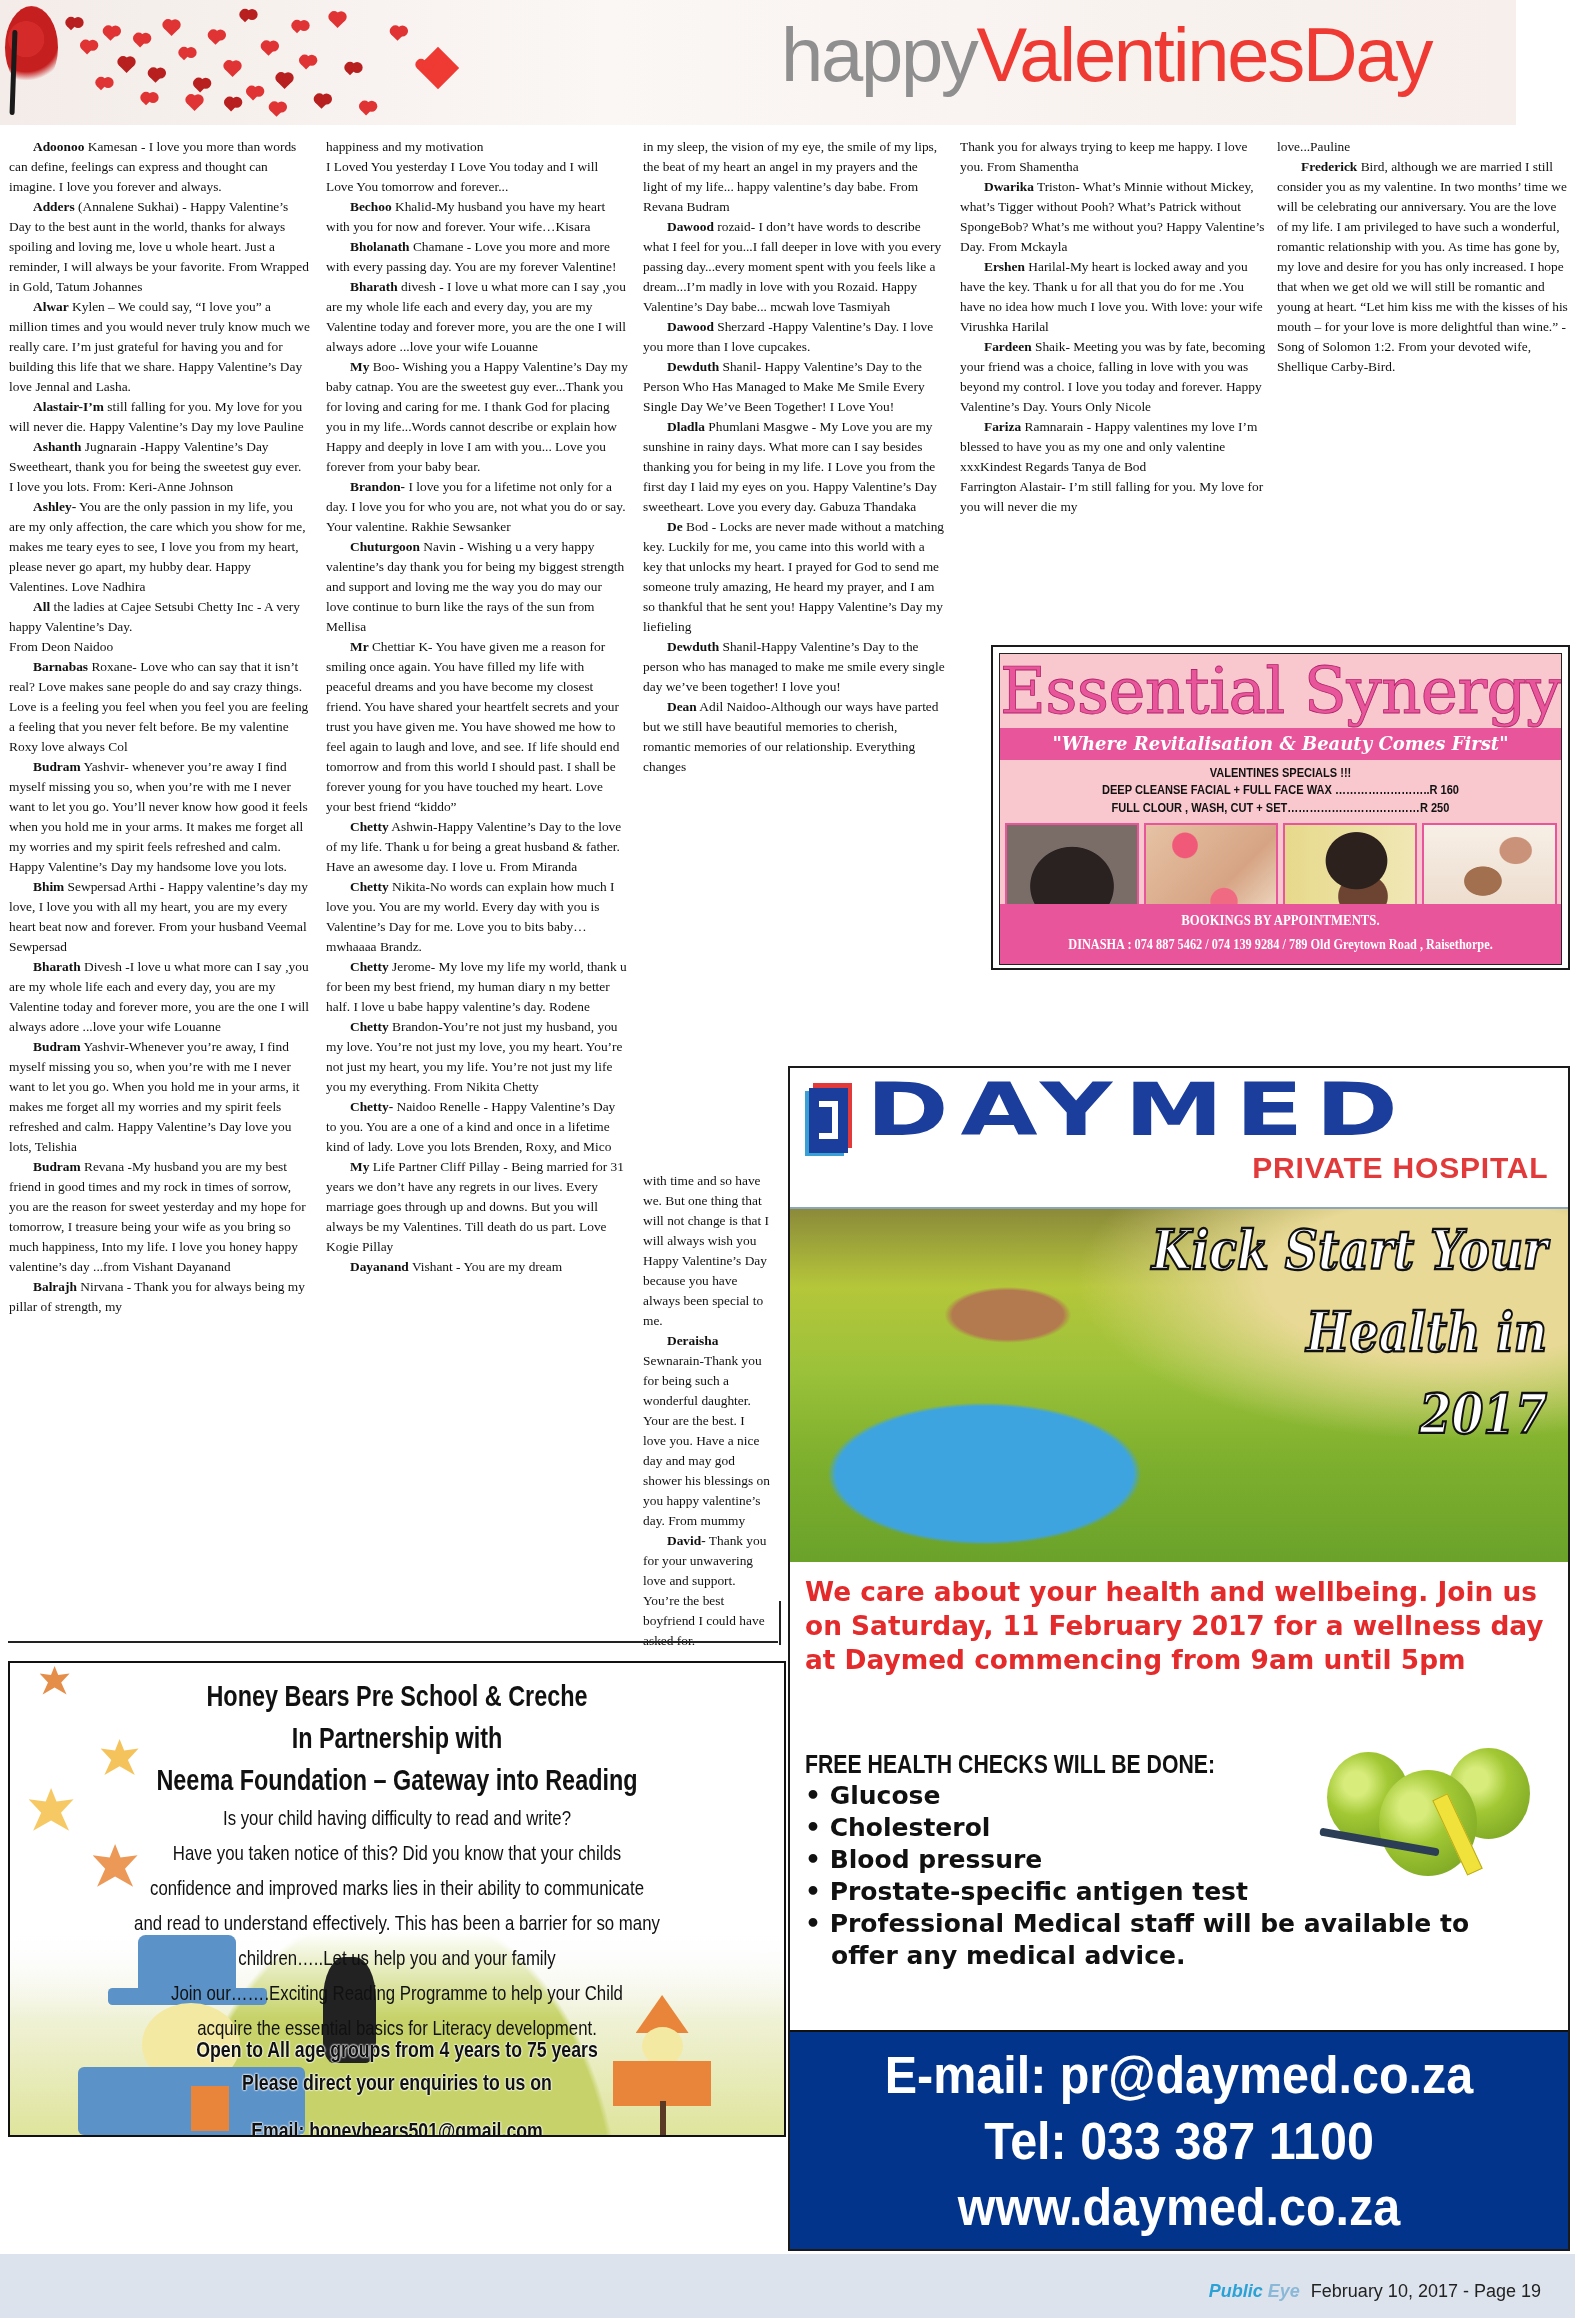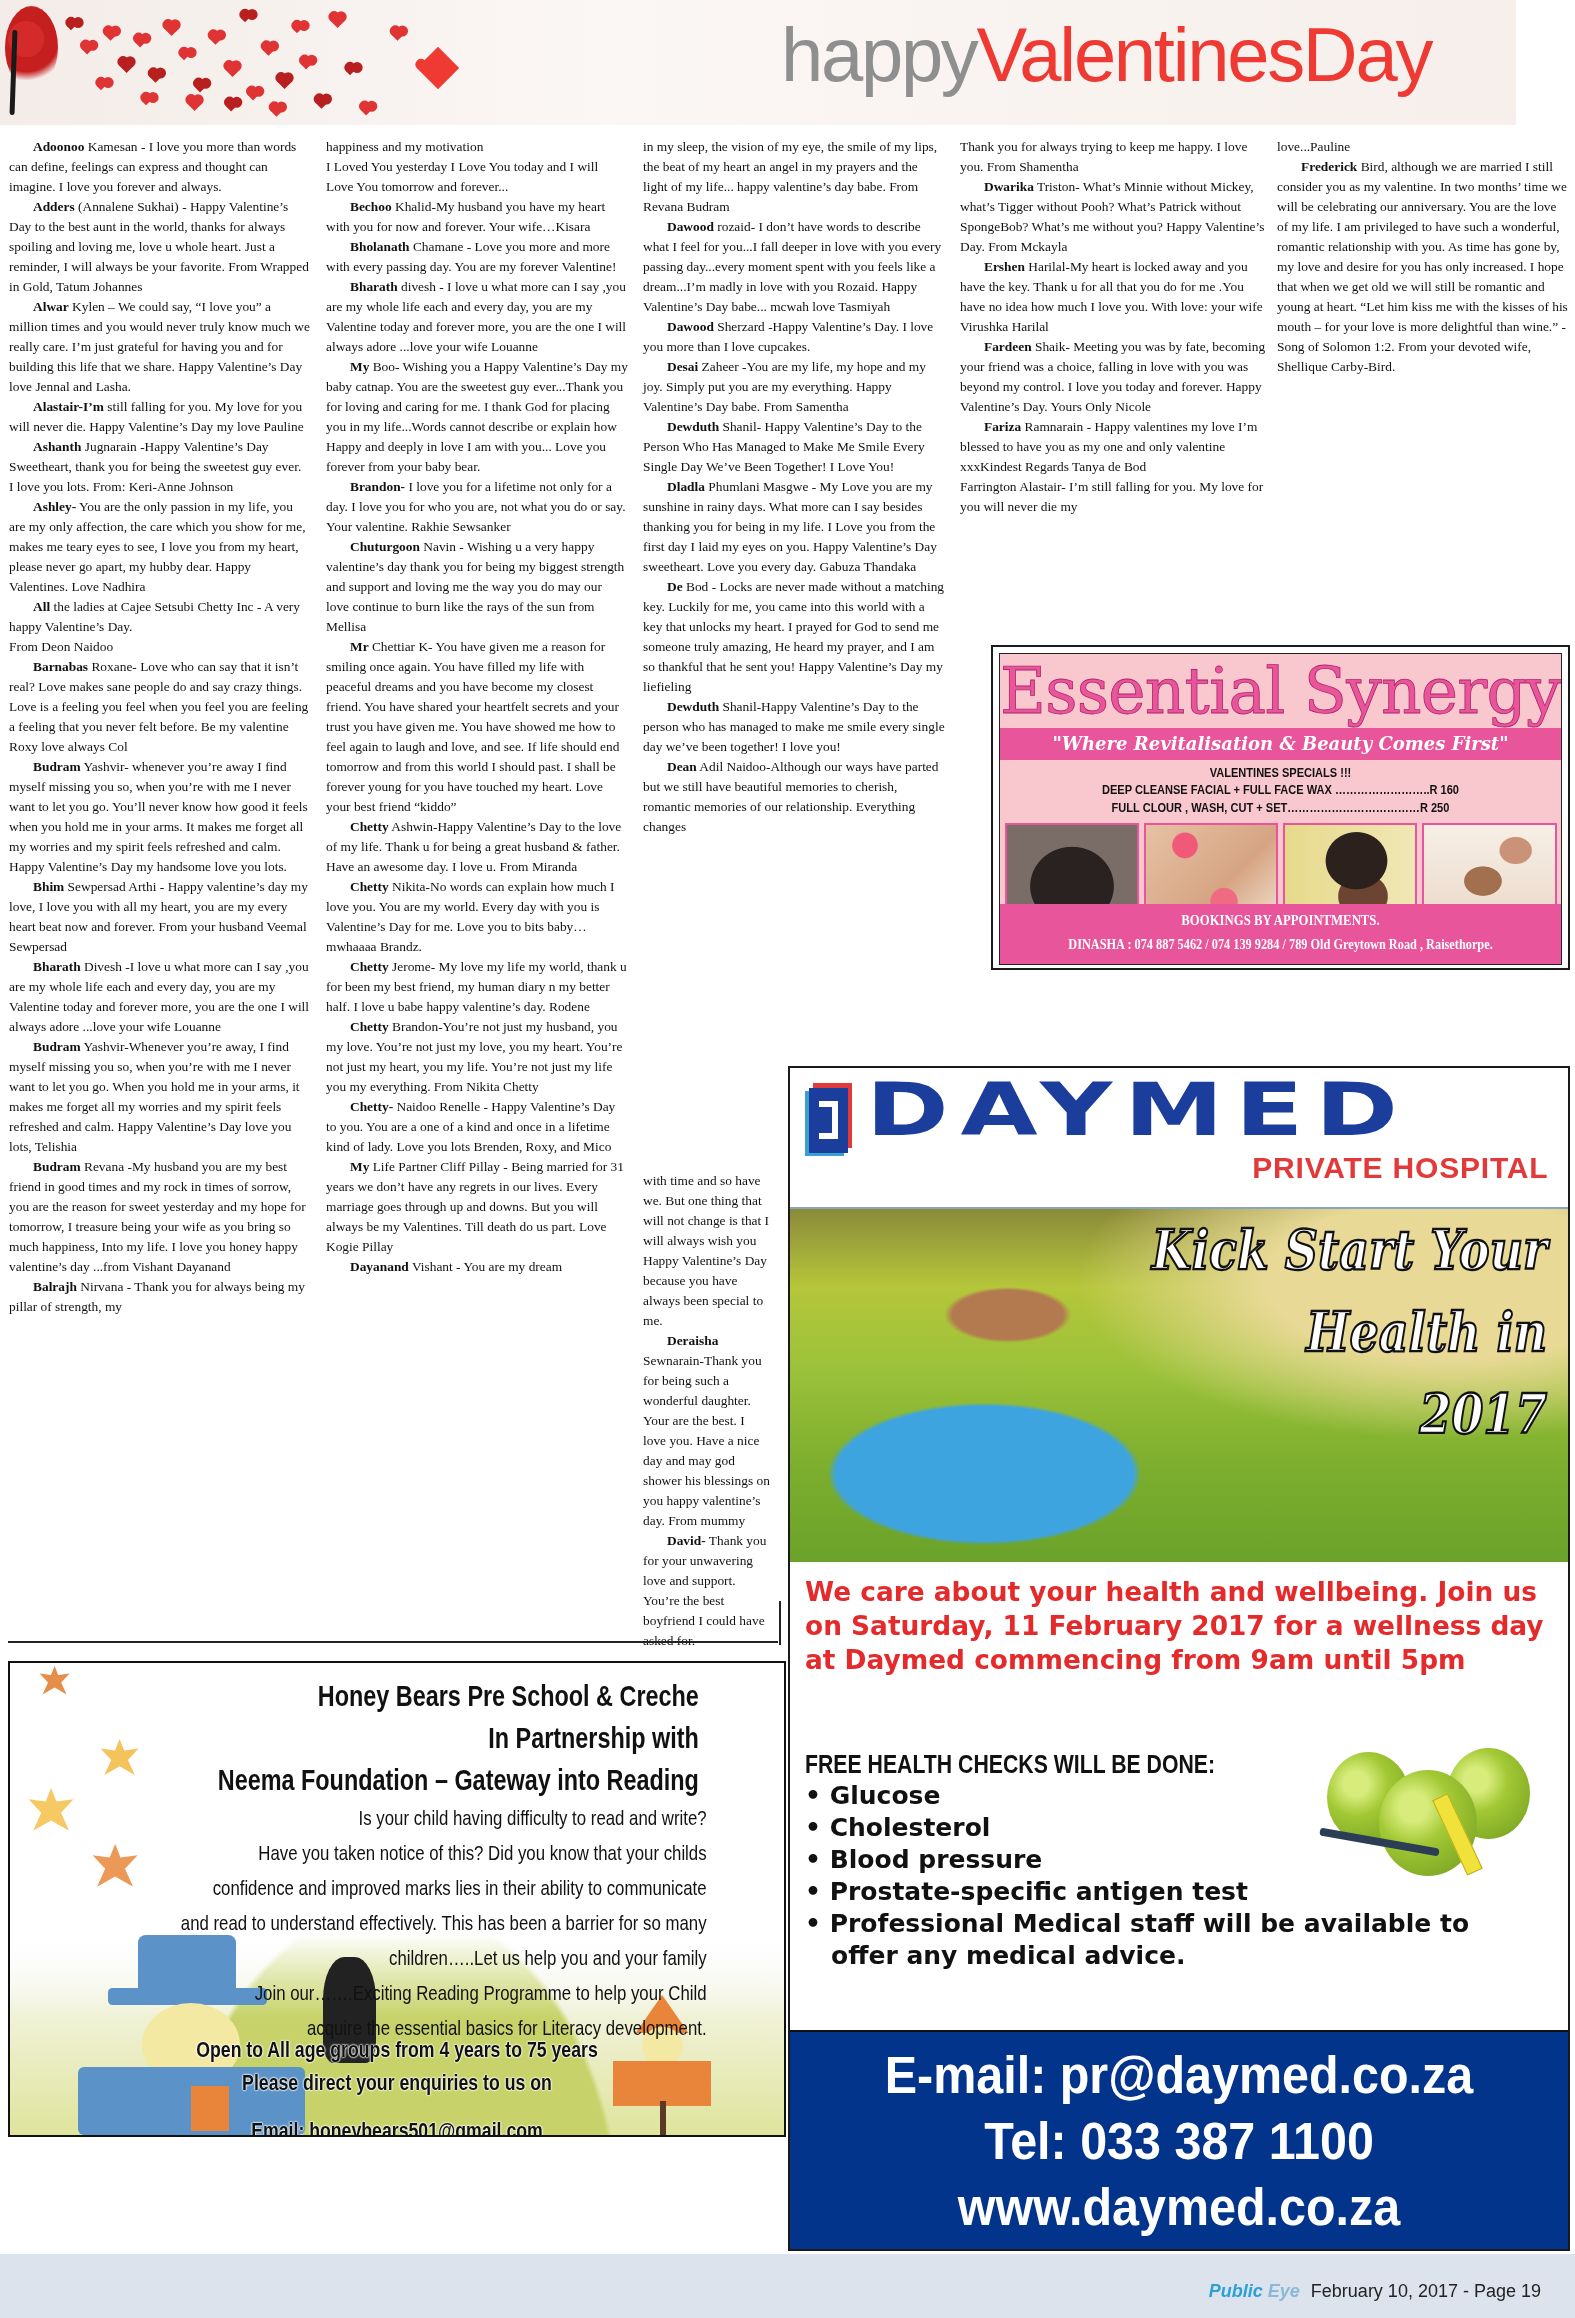--- a/index.html
+++ b/index.html
@@ -102,21 +102,21 @@
   .sc-brim { position: absolute; left: 30px; top: 53px; width: 159px; height: 16.6px; background: #5b93c9; border-radius: 4.5px; }
   .sc-face { position: absolute; left: 64px; top: 68px; width: 98px; height: 83px; background: #f4e9a2; border-radius: 50%; }
   .sc-body { position: absolute; left: 0; top: 132px; width: 227px; height: 68px; background: #5b93c9; border-radius: 6px; }
   .sc-patch { position: absolute; left: 113px; top: 151px; width: 38px; height: 45px; background: #e8853b; }
   .crow { position: absolute; left: 313px; top: 294px; width: 53px; height: 106px; background: #222; border-radius: 40% 40% 20% 20%; }
   .scarecrow2 { position: absolute; left: 596px; top: 332px; width: 113px; height: 143px; }
   .sc2-hat { position: absolute; left: 30px; top: 0; width: 53px; height: 38px; background: #e8853b; clip-path: polygon(50% 0, 100% 100%, 0 100%); }
   .sc2-face { position: absolute; left: 36px; top: 32px; width: 41px; height: 38px; background: #f4e9a2; border-radius: 50%; }
   .sc2-body { position: absolute; left: 7.6px; top: 66px; width: 98px; height: 45px; background: #e8853b; }
   .sc2-pole { position: absolute; left: 54px; top: 106px; width: 6px; height: 45px; background: #5a3a24; }
-  .hb-text { position: absolute; left: 0; right: 0; top: 0; text-align: right; font-family: "Liberation Sans", sans-serif; color: #111; }
+  .hb-text { position: absolute; left: 0; right: 0; top: 0; text-align: center; font-family: "Liberation Sans", sans-serif; color: #111; }
   .hb-title { font-weight: bold; font-size: 30px; line-height: 42px; transform: scaleX(0.78); }
   .hb-title.first { padding-top: 12px; }
   .hb-body { font-size: 21px; line-height: 35px; transform: scaleX(0.8); }
   .hb-body.first { margin-top: -1.5px; }
   .hb-open { position: absolute; left: 0; right: 0; top: 370px; text-align: center; font-family: "Liberation Sans", sans-serif; font-weight: bold; font-size: 22.7px; line-height: 33px; color: #111; transform: scaleX(0.78); text-shadow: 0 0 2.3px #fff, 0 0 2.3px #fff, 0 0 2.3px #fff; }
   .hb-contact { position: absolute; left: 0; right: 0; top: 453px; text-align: center; font-family: "Liberation Sans", sans-serif; font-weight: bold; font-size: 22.7px; line-height: 29px; color: #111; transform: scaleX(0.78); text-shadow: 0 0 2.3px #fff, 0 0 2.3px #fff, 0 0 2.3px #fff; }
 
   
   .footer { position: absolute; left: 0; top: 2254px; width: 1576px; height: 64px; background: #dde3ec; }
   .footer-inner { position: absolute; right: 35px; top: 27px; font-family: "Liberation Sans", sans-serif; font-size: 18px; color: #222; white-space: nowrap; }
@@ -197,21 +197,20 @@
     <p class="entry"><b>Chetty</b><span> Jerome- My love my life my world, thank u for been my best friend, my human diary n my better half. I love u babe happy valentine’s day. Rodene</span></p>
     <p class="entry"><b>Chetty</b><span> Brandon-You’re not just my husband, you my love. You’re not just my love, you my heart. You’re not just my heart, you my life. You’re not just my life you my everything. From Nikita Chetty</span></p>
     <p class="entry"><b>Chetty-</b><span> Naidoo Renelle - Happy Valentine’s Day to you.  You are a one of a kind and once in a lifetime kind of   lady. Love you lots Brenden, Roxy, and Mico</span></p>
     <p class="entry"><b>My</b><span> Life Partner Cliff Pillay - Being married for 31 years we don’t have any regrets in our lives. Every marriage goes through up and downs. But you will always be my Valentines. Till death do us part. Love Kogie Pillay</span></p>
     <p class="entry"><b>Dayanand</b><span> Vishant - You are my dream</span></p>
   </div>
 <div class="col col3">
     <p class="cont"><span>in my sleep, the vision of my eye, the smile of my lips, the beat of my heart an angel in my prayers and the light of my life... happy valentine’s day babe. From Revana Budram</span></p>
     <p class="entry"><b>Dawood</b><span> rozaid- I don’t have words to describe what I feel for you...I fall deeper in love with you every passing day...every moment spent with you feels like a dream...I’m madly in love with you Rozaid.  Happy Valentine’s Day babe... mcwah love Tasmiyah</span></p>
     <p class="entry"><b>Dawood</b><span> Sherzard -Happy Valentine’s Day. I love you more than I love cupcakes.</span></p>
-    <p class="entry"><b>Desai</b><span> Zaheer -You are my life, my hope and my joy. Simply put you are my everything.  Happy Valentine’s Day babe. From Samentha</span></p>
     <p class="entry"><b>Dewduth</b><span> Shanil- Happy Valentine’s Day to the Person Who Has Managed to Make Me Smile Every Single Day We’ve Been Together! I Love You!</span></p>
     <p class="entry"><b>Dladla</b><span> Phumlani Masgwe - My Love you are my sunshine in rainy days. What more can I say besides thanking you for being in my life. I Love you from the first day I laid my eyes on you. Happy Valentine’s Day sweetheart. Love you every day. Gabuza Thandaka</span></p>
     <p class="entry"><b>De</b><span> Bod - Locks are never made without a matching key. Luckily for me, you came into this world with a key that unlocks my heart. I prayed for God to send me someone truly amazing, He heard my prayer, and I am so thankful that he sent you! Happy Valentine’s Day my liefieling</span></p>
     <p class="entry"><b>Dewduth</b><span> Shanil-Happy Valentine’s Day to the person who has managed to make me smile every single day we’ve been together! I love you!</span></p>
     <p class="entry"><b>Dean</b><span> Adil Naidoo-Although our ways have parted but we still have beautiful memories to cherish, romantic memories of our relationship. Everything changes</span></p>
   </div>
 <div class="col3-narrow">
     <p class="cont"><span>with time and so have we. But one thing that will not change is that I will always wish you Happy Valentine’s Day because you have always been special to me.</span></p>
     <p class="entry"><b>Deraisha</b><span> Sewnarain-Thank you for being such a wonderful daughter. Your are the best. I love you. Have a nice day and may god shower his blessings on you happy valentine’s day. From mummy</span></p>
     <p class="entry"><b>David-</b><span> Thank you for your unwavering love and support. You’re the best boyfriend I could have asked for.</span></p>

